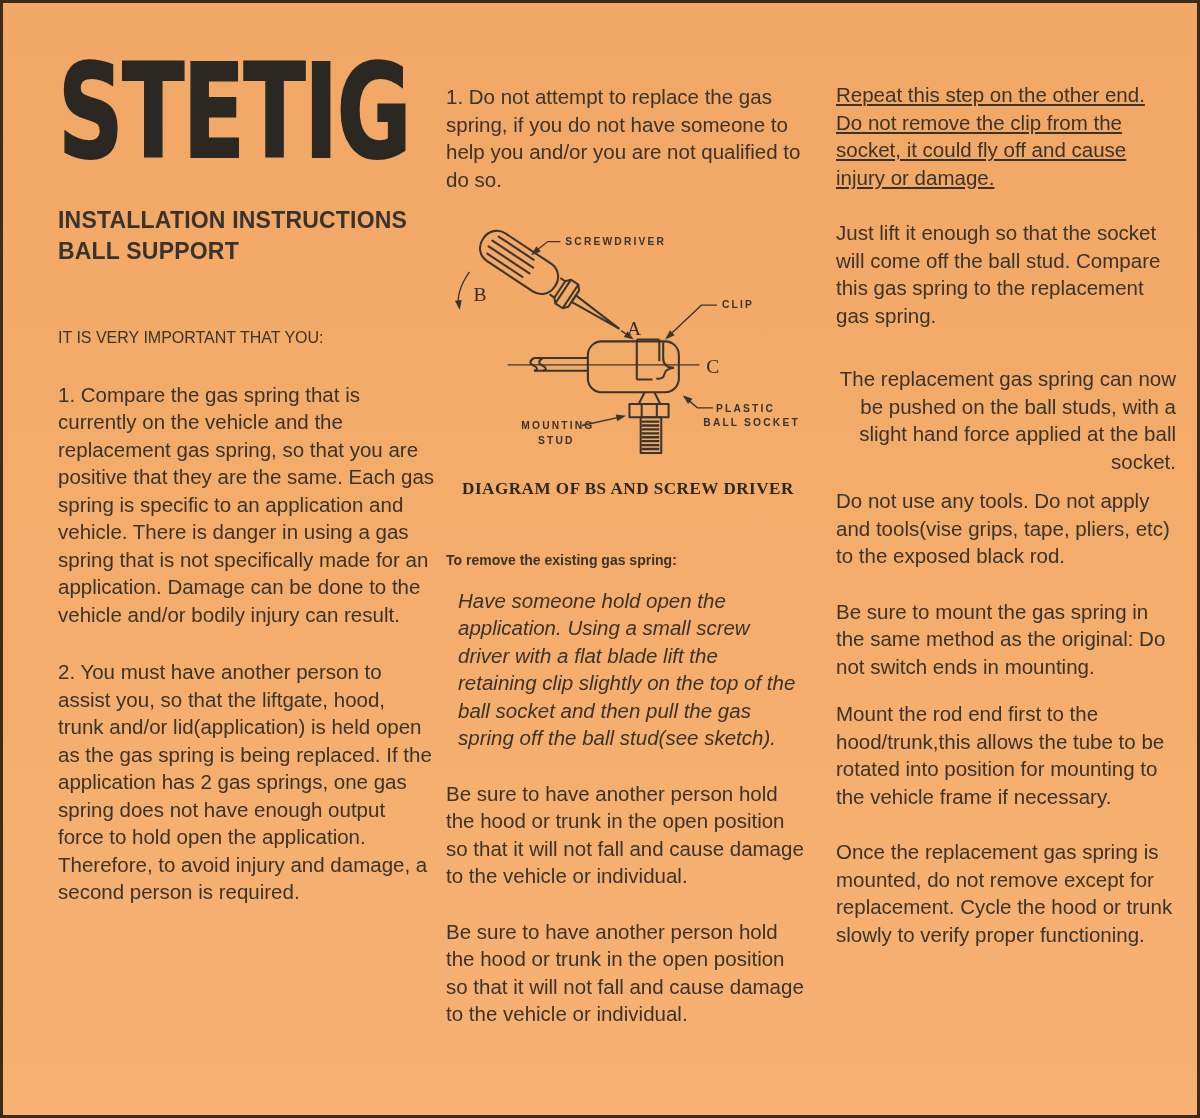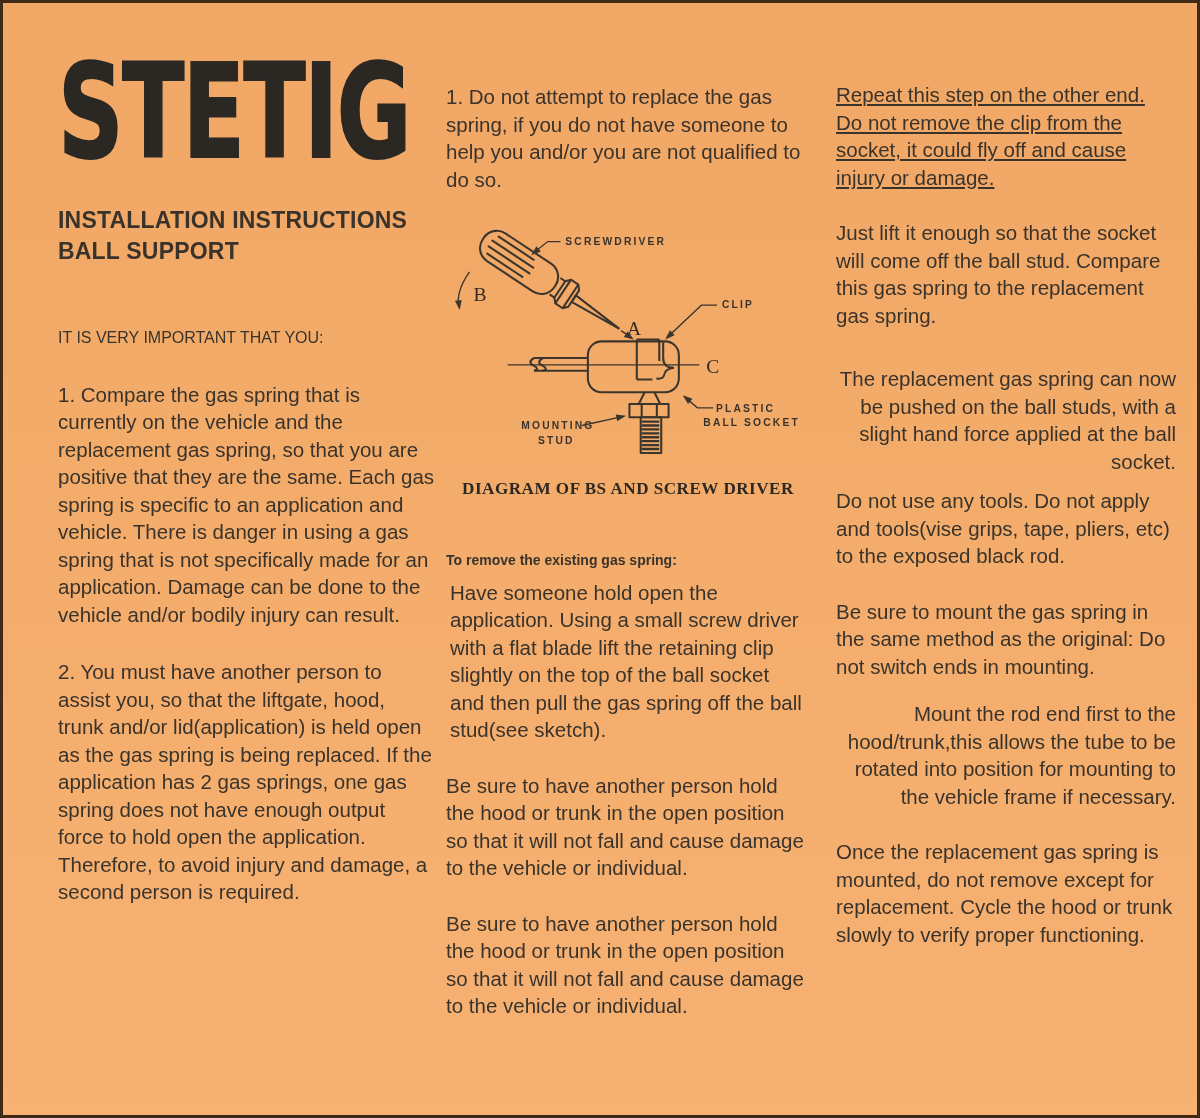--- a/index.html
+++ b/index.html
@@ -123,29 +123,29 @@
         <text class="dlabel" x="94" y="238">STUD</text>
         <text class="dletter" x="185" y="126">A</text>
         <text class="dletter" x="28" y="92">B</text>
         <text class="dletter" x="266" y="165">C</text>
         <text class="dcaption" x="186" y="289" text-anchor="middle">DIAGRAM OF BS AND SCREW DRIVER</text>
       </svg>
     </div>
 
     <div style="margin-bottom:28px;">
       <div class="lead-bold">To remove the existing gas spring:</div>
-      <div class="body-p" style="margin:4px;">Have someone hold open the application. Using a small screw driver with a flat blade lift the retaining clip slightly on the top of the ball socket and then pull the gas spring off the ball stud(see sketch).</div>
+      <div class="body-p" style="margin:12px;font-style:italic;">Have someone hold open the application. Using a small screw driver with a flat blade lift the retaining clip slightly on the top of the ball socket and then pull the gas spring off the ball stud(see sketch).</div>
     </div>
     <p class="body-p" style="margin-bottom:28px;">Be sure to have another person hold the hood or trunk in the open position so that it will not fall and cause damage to the vehicle or individual.</p>
     <p class="body-p">Be sure to have another person hold the hood or trunk in the open position so that it will not fall and cause damage to the vehicle or individual.</p>
   </div>
 
   <div id="col-right" class="col">
     <p class="body-p" style="margin-bottom:28px;text-decoration:underline;">Repeat this step on the other end. Do not remove the clip from the socket, it could fly off and cause injury or damage.</p>
     <p class="body-p" style="margin-bottom:36px;">Just lift it enough so that the socket will come off the ball stud. Compare this gas spring to the replacement gas spring.</p>
     <p class="body-p" style="margin-bottom:12px;text-align:right;">The replacement gas spring can now be pushed on the ball studs, with a slight hand force applied at the ball socket.</p>
     <p class="body-p" style="margin-bottom:28px;">Do not use any tools. Do not apply and tools(vise grips, tape, pliers, etc) to the exposed black rod.</p>
     <p class="body-p" style="margin-bottom:20px;">Be sure to mount the gas spring in the same method as the original: Do not switch ends in mounting.</p>
-    <p class="body-p" style="margin-bottom:28px;text-align:right;">Mount the rod end first to the hood/trunk,this allows the tube to be rotated into position for mounting to the vehicle frame if necessary.</p>
+    <p class="body-p" style="margin-bottom:28px;">Mount the rod end first to the hood/trunk,this allows the tube to be rotated into position for mounting to the vehicle frame if necessary.</p>
     <p class="body-p">Once the replacement gas spring is mounted, do not remove except for replacement. Cycle the hood or trunk slowly to verify proper functioning.</p>
   </div>
 
 </div>
 
 </body></html>

